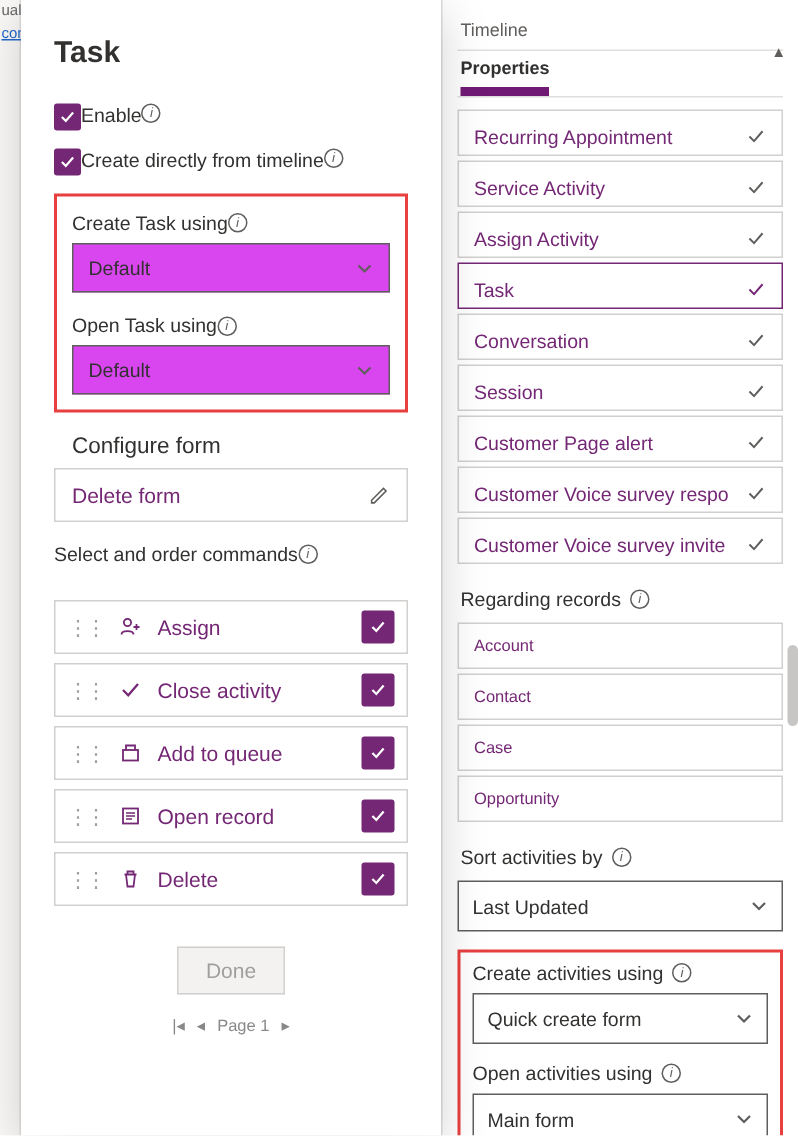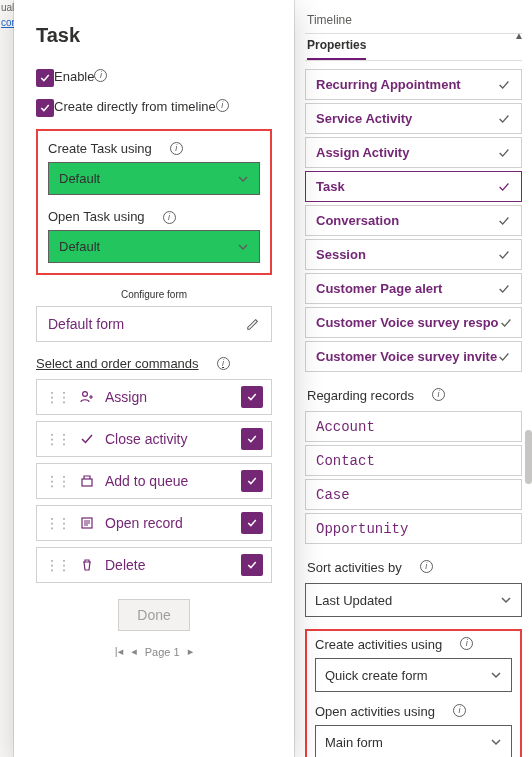--- a/index.html
+++ b/index.html
@@ -24,29 +24,29 @@
     position: relative;
     z-index: 5;
   }
   .dialog h2 { font-size: 20px; font-weight: 600; margin-bottom: 22px; }
   .chk-row { display:flex; align-items:flex-start; margin-bottom:12px; }
   .chk {
     width:18px; height:18px; border-radius:2px; background:#742774;
     display:flex; align-items:center; justify-content:center; color:#fff;
   }
   .chk svg { width:12px; height:12px; }
-  .field-label { font-size:13px; margin-bottom:6px; display:flex; align-items:center; gap:18px; }
+  .field-label { font-size:13px; margin-bottom:6px; display:flex; align-items:center; gap:0; }
   .info-icon {
     width:13px; height:13px; border:1px solid #605e5c; border-radius:50%;
     display:inline-flex; align-items:center; justify-content:center;
     font-size:9px; font-style:italic; color:#605e5c; line-height:1;
   }
   .select-box {
     border:1px solid #605e5c; height:33px; display:flex; align-items:center;
-    justify-content:space-between; padding:0 10px; font-size:13px; background:#22c55e;
+    justify-content:space-between; padding:0 10px; font-size:13px; background:#d946ef;
   }
   .select-box .chev { color:#605e5c; }
   .red-outline { border:2px solid #e83f3f; padding:8px 10px 10px 10px; margin:12px 0 10px 0; }
   .red-outline .field-label { margin-top:2px; }
   .form-btn {
     border:1px solid #d2d0ce; padding:9px 11px; display:flex;
     justify-content:space-between; align-items:center; color:#742774;
     font-size:14px; margin-bottom:14px;
   }
   .form-btn .pencil { width:14px; height:14px; }
@@ -55,58 +55,58 @@
     border:1px solid #d2d0ce; height:36px; display:flex; align-items:center;
     gap:10px; padding:0 8px;
   }
   .drag-handle { color:#a19f9d; font-size:14px; letter-spacing:-2px;}
   .cmd-icon { width:16px; height:16px; color:#742774; display:flex; align-items:center; justify-content:center;}
   .cmd-label { color:#742774; flex:1; font-size:14px; }
   .chk-square {
     width:22px; height:22px; background:#742774; border-radius:2px;
     display:flex; align-items:center; justify-content:center; color:#fff;
   }
-  .dlg-footer { display:flex; gap:10px; justify-content:center; margin-top:16px; }
+  .dlg-footer { display:flex; gap:10px; justify-content:center; margin-top:27px; }
   .btn {
     height:32px; padding:0 18px; font-size:14px; display:flex; align-items:center;
     border:1px solid #8a8886; background:#fff; cursor:pointer;
   }
   .btn.disabled { color:#a19f9d; border-color:#d2d0ce; background:#f3f2f1; cursor:default;}
   .pager { display:flex; gap:8px; justify-content:center; align-items:center; color:#888; font-size:11px; margin-top:14px;}
   .right-col {
     flex:1; border-left:1px solid #e1dfdd; padding:8px 10px 10px 10px;
     overflow:hidden; position:relative;
   }
   .tabs { display:flex; gap:12px; border-bottom:1px solid #e1dfdd; font-size:12px; color:#605e5c; padding-left:2px;text-align:center;}
   .tab { padding:5px 0 6px 0; }
-  .tab.active { color:#323130; border-bottom:2px solid #701a75; font-weight:600;}
+  .tab.active { color:#323130; border-bottom:6px solid #701a75; font-weight:600;}
   .collapse-tri { position:absolute; right:8px; top:30px; font-size:10px; color:#605e5c;}
   .act-list { margin-top:8px; display:flex; flex-direction:column; gap:3px; }
   .act-item {
-    border:1px solid #d2d0ce; height:31px; display:flex; align-items:center;
+    border:1px solid #d2d0ce; height:31px; display:flex; align-items:flex-start;
     justify-content:space-between; padding:10px 10px; font-size:13px;
-    color:#742774; background:#fff; white-space:nowrap; overflow:hidden;font-weight:bold;
+    color:#742774; background:#fff; white-space:nowrap; overflow:hidden;
   }
   .act-item.selected { border:1.5px solid #742774; }
   .act-check { color:#605e5c; }
   .act-item.selected .act-check { color:#742774; }
-  .section-label { font-size:13px; margin:16px 0 8px 2px; display:flex; gap:18px;}
+  .section-label { font-size:13px; margin:16px 0 8px 2px; display:flex; align-items:center; gap:6px;}
   .rec-list { display:flex; flex-direction:column; gap:3px; }
   .rec-item {
     border:1px solid #d2d0ce; height:31px; display:flex; align-items:center;
-    padding:0 10px; color:#742774; font-size:14px; background:#fff;font-family:Liberation Mono, monospace;
+    padding:0 10px; color:#742774; font-size:11px; background:#fff;
   }
   .right-select {
     border:1px solid #605e5c; height:30px; display:flex; align-items:center;
     justify-content:space-between; padding:16px 9px; font-size:13px; background:#fff;
   }
   .red-outline2 { border:2px solid #e83f3f; padding:6px 8px 10px 8px; margin-top:12px;}
   .scrollbar-stub { position:absolute; right:0; top:430px; width:7px; height:54px; background:#c8c6c4; border-radius:4px;}
   svg { display:block; }
-  .sec-sub { font-size:10px; margin:14px 0 6px 0;text-align:center; }
+  .sec-sub { font-size:15px; margin:14px 0 6px 12px; }
 </style>
 </head>
 <body>
 
 <div class="root">
 
   <div class="left-sliver">
     <span>ual</span>
     <span style="color:#2266cc; text-decoration:underline;">con</span>
   </div>
@@ -157,29 +157,29 @@
         <span class="chev">
           <svg width="12" height="12" viewBox="0 0 12 12">
               <path d="M2 4 L6 8 L10 4" stroke="#605e5c" stroke-width="1.5" fill="none"></path>
             </svg>
         </span>
       </div>
     </div>
 
     <div class="sec-sub">Configure form</div>
     <div class="form-btn">
-      <span>Default form</span>
+      <span>Delete form</span>
       <span class="pencil">
         <svg viewBox="0 0 16 16">
             <path d="M2 14 L4 14 L13 5 L11 3 L2 12 Z M11 3 L13 5" stroke="#605e5c" stroke-width="1.2" fill="none"></path>
           </svg>
       </span>
     </div>
 
-    <div class="field-label" style="margin-bottom:8px;text-decoration:underline;">
+    <div class="field-label" style="margin-bottom:23px;">
       <span>Select and order commands</span>
       <span class="info-icon">i</span>
     </div>
 
     <div class="cmd-list">
       <div class="cmd-row">
         <span class="drag-handle">⋮⋮</span>
         <span class="cmd-icon">
           <svg viewBox="0 0 16 16">
               <circle cx="6" cy="5" r="2.4" stroke="#742774" fill="none" stroke-width="1.2"></circle>

